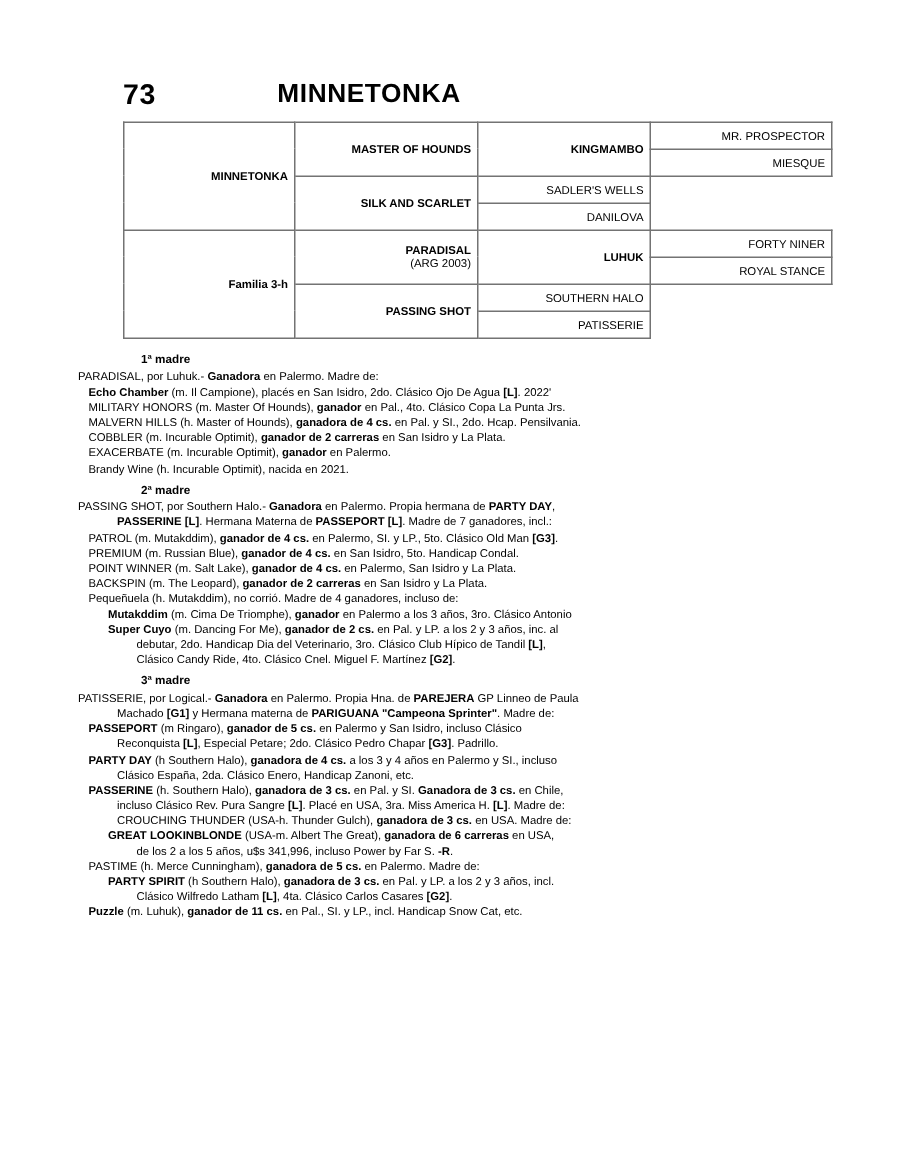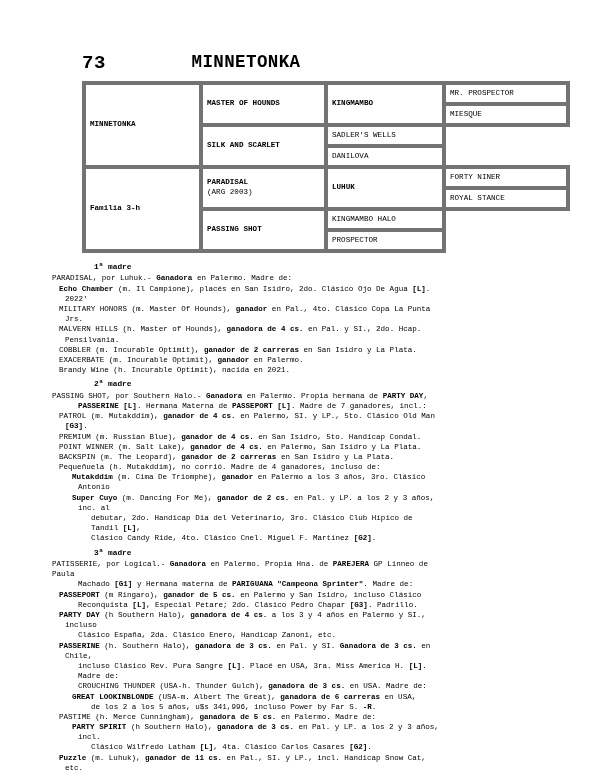--- a/index.html
+++ b/index.html
@@ -15,21 +15,20 @@
     font-size: 7.4px;
     line-height: 1.25;
     overflow: hidden;
   }
   .page {
     position: relative;
     width: 492px;
     height: 776px;
     padding: 0;
     box-sizing: border-box;
-    font-family: Liberation Mono, monospace;
   }
 
   
   .header {
     position: relative;
     margin: 0;
     padding: 52px 0 0 0;
     text-align: center;
   }
   .hip-number {
@@ -54,25 +53,26 @@
   
   .ped-wrap {
     margin: 7px 82px 0 82px;
   }
   table.pedigree {
     border-collapse: collapse;
     width: 436px;
     table-layout: fixed;
   }
   table.pedigree td {
-    border: 4px solid #737373;
+    border: 1px solid #737373;
     padding: 2px 4px;
     font-size: 7.6px;
     vertical-align: middle;
     height: 13px;
+    text-align: right;
   }
   td.col1 { width: 105px; font-weight: bold; }
   td.col2 { width: 113px; font-weight: bold; }
   td.col3 { width: 106px; font-weight: bold; }
   td.col4 { width: 112px; }
   .sire-sub {
     font-weight: normal;
     display: block;
     font-size: 7.6px;
   }
@@ -178,26 +178,26 @@
       <tr>
         <td class="col4">
           <span>ROYAL STANCE</span>
         </td>
       </tr>
       <tr>
         <td class="col3" rowspan="2">
           <span>PASSING SHOT</span>
         </td>
         <td class="col4">
-          <span>KINGMAMBO HALO</span>
-        </td>
-      </tr>
-      <tr>
-        <td class="col4">
-          <span>PROSPECTOR</span>
+          <span>SOUTHERN HALO</span>
+        </td>
+      </tr>
+      <tr>
+        <td class="col4">
+          <span>PATISSERIE</span>
         </td>
       </tr>
     </tbody>
       </table>
   </div>
 
   <div class="body" id="pedigree-body">
       <div class="sec-head first">1ª madre</div>
       <p class="line l0">PARADISAL, por Luhuk.- <b>Ganadora</b> en Palermo. Madre de:</p>
       <p class="line hang1"><b>Echo Chamber</b> (m. Il Campione), placés en San Isidro, 2do. Clásico Ojo De Agua <b>[L]</b>. 2022'</p>

